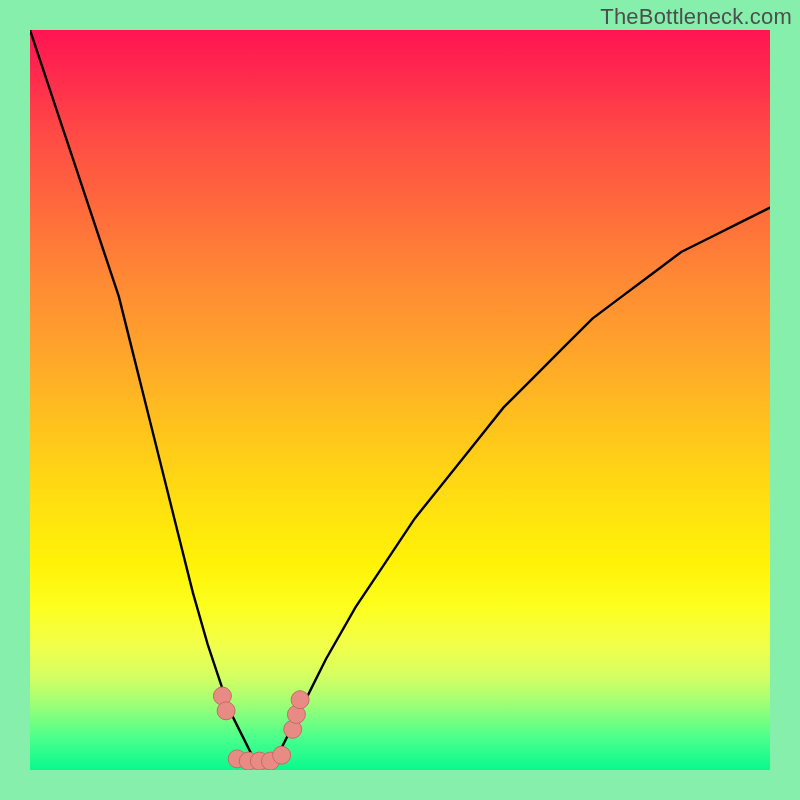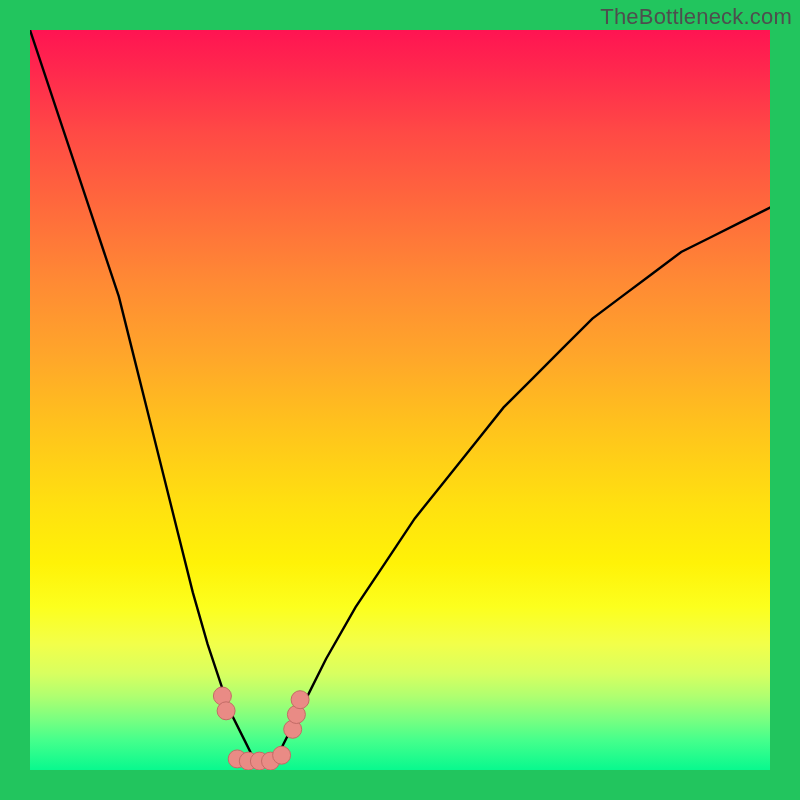--- a/index.html
+++ b/index.html
@@ -7,21 +7,21 @@
     padding: 0;
     width: 800px;
     height: 800px;
     overflow: hidden;
     background: #000;
     font-family: Arial, Helvetica, sans-serif;
   }
   .frame {
     position: absolute;
     inset: 0;
-    background: #22c55e;
+    background: #86efac;
   }
   .plot {
     position: absolute;
     left: 30px;
     top: 30px;
     width: 740px;
     height: 740px;
     overflow: hidden;
   }
   .gradient {

